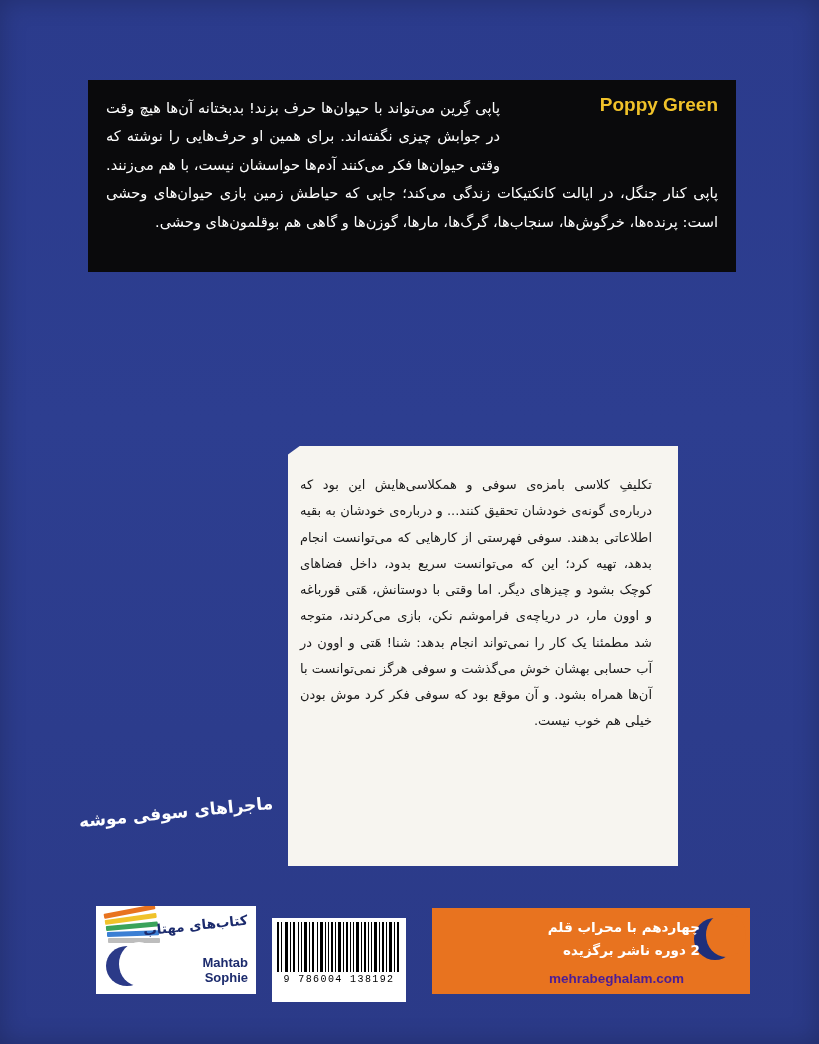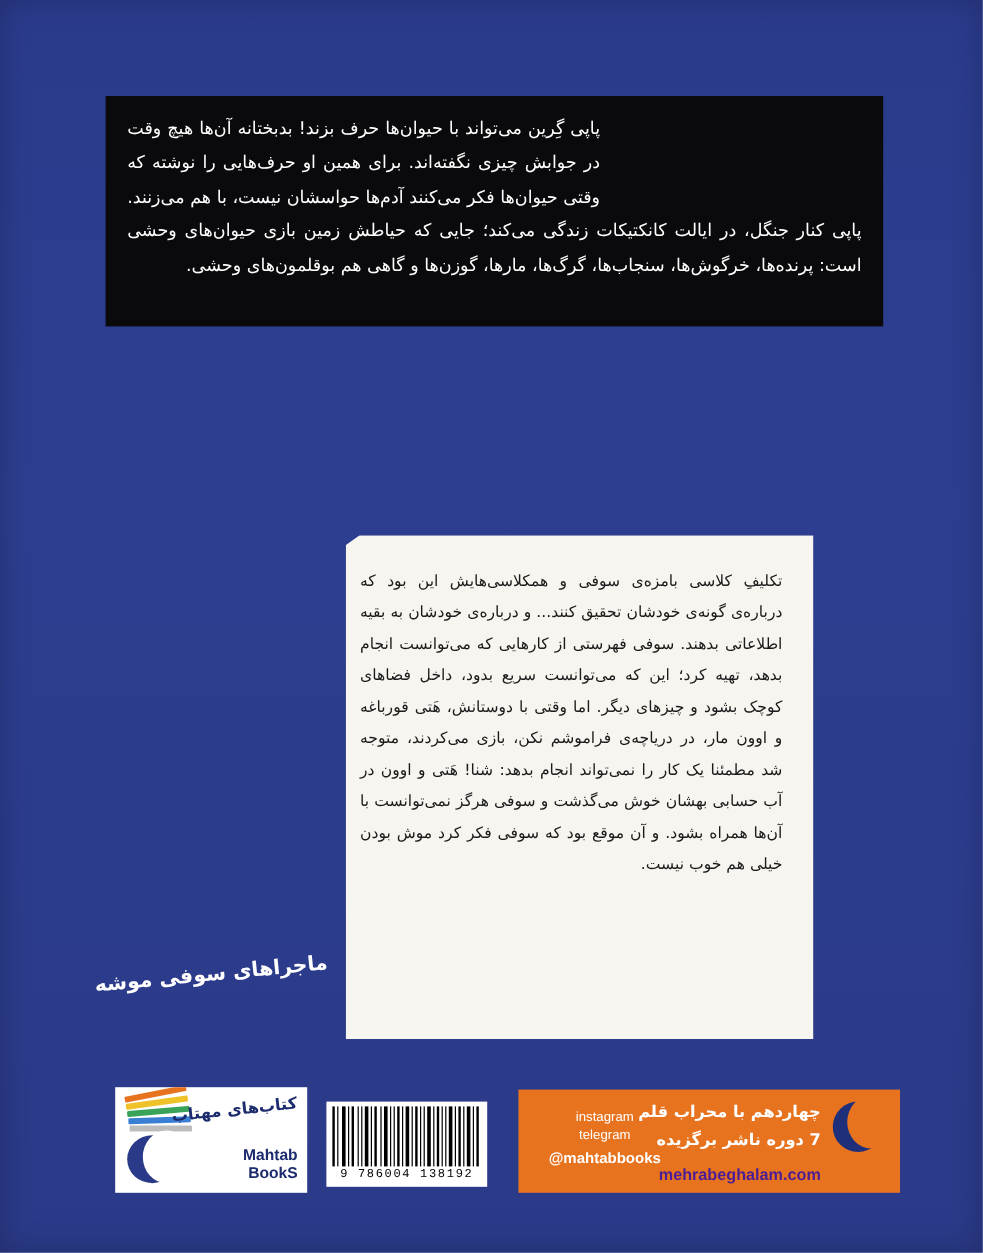--- a/index.html
+++ b/index.html
@@ -196,21 +196,21 @@
     line-height: 1.2;
     direction: ltr;
   }
 
   
   .barcode-box {
     position: absolute;
     left: 272px;
     top: 918px;
     width: 134px;
-    height: 71px;
+    height: 84px;
     background: #ffffff;
     padding: 4px 5px 2px 5px;
     box-sizing: border-box;
   }
   .barcode-bars {
     position: relative;
     height: 50px;
     width: 124px;
   }
   .barcode-bars i {
@@ -263,21 +263,21 @@
   }
   .award-moon .cut {
     position: absolute;
     left: 12px; top: -5px;
     width: 40px; height: 44px;
     background: #e8731f;
     border-radius: 50%;
   }
   .award-lines {
     position: absolute;
-    right: 66px;
+    right: 50px;
     top: 8px;
     width: 174px;
     text-align: right;
     color: #ffffff;
     font-size: 13.5px;
     font-weight: bold;
     line-height: 1.7;
     direction: rtl;
   }
   .award-site {
@@ -311,20 +311,21 @@
   }
 </style>
 </head>
 <body>
 
 <div class="page">
   <div class="cover-bg"></div>
 
   <div class="blurb-panel">
     <div class="blurb-title-wrap">
+      <div class="blurb-title-en">Poppy Green</div>
     </div>
     <div class="blurb-text">
       <span class="indent-spacer"></span>
       <span>پاپی گِرین می‌تواند با حیوان‌ها حرف بزند! بدبختانه آن‌ها هیچ وقت در جوابش چیزی نگفته‌اند. برای همین او حرف‌هایی را نوشته که وقتی حیوان‌ها فکر می‌کنند آدم‌ها حواسشان نیست، با هم می‌زنند. پاپی کنار جنگل، در ایالت کانکتیکات زندگی می‌کند؛ جایی که حیاطش زمین بازی حیوان‌های وحشی است: پرنده‌ها، خرگوش‌ها، سنجاب‌ها، گرگ‌ها، مارها، گوزن‌ها و گاهی هم بوقلمون‌های وحشی.</span>
     </div>
   </div>
 
   <div class="excerpt">
     <p>تکلیفِ کلاسی بامزه‌ی سوفی و همکلاسی‌هایش این بود که درباره‌ی گونه‌ی خودشان تحقیق کنند... و درباره‌ی خودشان به بقیه اطلاعاتی بدهند. سوفی فهرستی از کارهایی که می‌توانست انجام بدهد، تهیه کرد؛ این که می‌توانست سریع بدود، داخل فضاهای کوچک بشود و چیزهای دیگر. اما وقتی با دوستانش، هَتی قورباغه و اوون مار، در دریاچه‌ی فراموشم نکن، بازی می‌کردند، متوجه شد مطمئنا یک کار را نمی‌تواند انجام بدهد: شنا! هَتی و اوون در آب حسابی بهشان خوش می‌گذشت و سوفی هرگز نمی‌توانست با آن‌ها همراه بشود. و آن موقع بود که سوفی فکر کرد موش بودن خیلی هم خوب نیست.</p>
   </div>
@@ -341,21 +342,21 @@
       <i style="left:3px; top:18px; width:52px; background:#3b7fd4; transform:rotate(-2deg);"></i>
       <i style="left:4px; top:24px; width:52px; background:#bdbdbd; transform:rotate(0deg);"></i>
     </div>
     <div class="pub-moon">
       <span class="disc"></span>
       <span class="cut"></span>
     </div>
     <div class="pub-fa">کتاب‌های مهتاب</div>
     <div class="pub-en">
       <span>Mahtab</span><br>
-      <span>BookS</span>
+      <span>Sophie</span>
     </div>
   </div>
 
   <div class="price-tag">۵۰۰۰۰ تومان</div>
 
   <div class="barcode-box">
     <div class="barcode-bars">
       <i style="left:0px;width:2px"></i>
         <i style="left:4px;width:1px"></i>
       <i style="left:8px;width:3px"></i>
@@ -393,24 +394,19 @@
     <div class="barcode-digits">9 786004 138192</div>
   </div>
 
   <div class="award-badge">
     <div class="award-moon">
       <span class="disc"></span>
       <span class="cut"></span>
     </div>
     <div class="award-lines">
       <div>چهاردهم با محراب قلم</div>
-      <div>7 دوره ناشر برگزیده</div>
+      <div>2 دوره ناشر برگزیده</div>
     </div>
     <div class="award-site">mehrabeghalam.com</div>
-    <div class="social-block">
-      <div>instagram</div>
-      <div>telegram</div>
-      <div class="social-handle">@mahtabbooks</div>
-    </div>
   </div>
 
   <div class="edge-shadow"></div>
 </div>
 
 </body></html>

